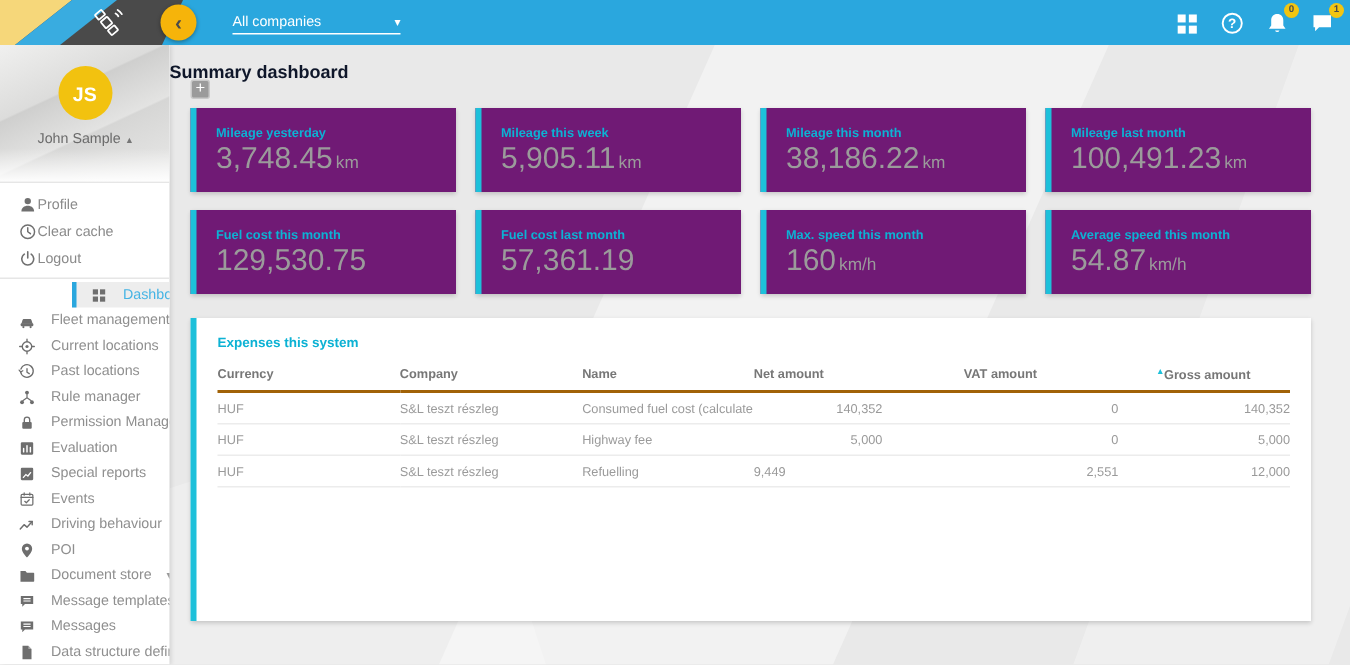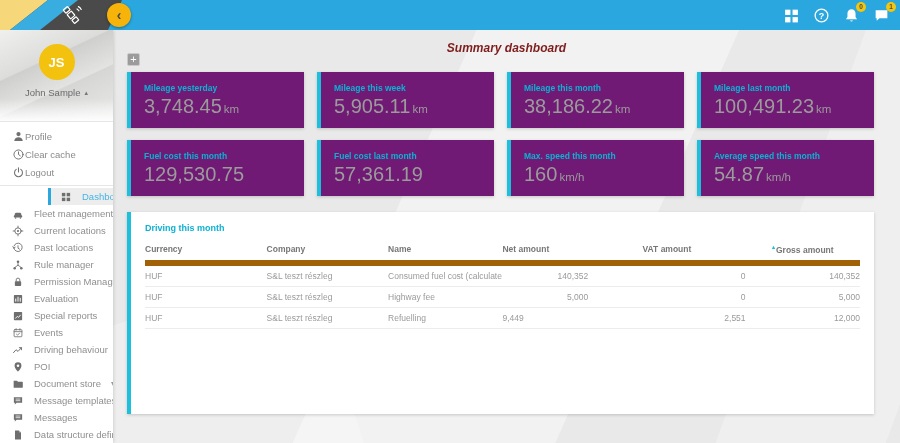--- a/index.html
+++ b/index.html
@@ -58,41 +58,41 @@
   .menu-item.active::before { content:""; position:absolute; left:0; top:0; bottom:0; width:3px; background:#2AA7DE; }
   .mi svg { display:block; width:100%; height:100%; }
 
   
   .main { position:absolute; top:30px; left:113px; right:0; bottom:0; background:#e9e9e9; overflow:hidden; }
   .bg-shape { position:absolute; background:rgba(255,255,255,.4); pointer-events:none; }
   .bs1 { left:34%; top:-80px; width:240px; height:640px; transform:rotate(24deg); }
   .bs2 { right:-40px; top:-60px; width:160px; height:620px; transform:rotate(20deg); background:rgba(255,255,255,.3); }
   .bs3 { left:-60px; bottom:-120px; width:300px; height:260px; transform:rotate(-18deg); background:rgba(255,255,255,.25); }
 
-  .page-title { position:absolute; top:11px; left:0; right:0; text-align:center;
-    font-size:12px; font-weight:bold; color:#7f1d1d;font-style:italic; }
+  .page-title { position:absolute; top:11px; left:0; right:0; 
+    font-size:12px; font-weight:bold; color:#0f172a; }
   .add-btn { position:absolute; left:14px; top:23px; width:13px; height:13px;
     background:#9b9b9b; border:1px solid #c9c9c9; border-radius:2px; color:#fff;
     font-size:11px; line-height:10px; text-align:center; cursor:pointer; }
 
   .cards-grid { position:absolute; left:14px; right:26px; top:42px;
     display:grid; grid-template-columns:repeat(4,1fr); column-gap:13px; row-gap:12px; }
   .card { height:56px; background:#701a75; border-left:4px solid #1DC0DA;
     box-shadow:0 1px 3px rgba(0,0,0,.18); padding:11px 16px 0 13px; overflow:hidden; }
   .card-title { font-size:8.5px; font-weight:bold; color:#0CB2D4; margin-bottom:2px; white-space:nowrap; }
   .card-value { color:#9b9b9b; white-space:nowrap; }
   .card-value .val { font-size:20px; }
   .card-value .unit { font-size:11.5px; margin-left:2px; }
 
   .panel { position:absolute; left:14px; right:26px; top:182px; height:202px; background:#fff;
     border-left:4px solid #1DC0DA; box-shadow:0 1px 3px rgba(0,0,0,.18); padding:11px 14px 0; }
   .panel-title { font-size:9px; font-weight:bold; color:#0CB2D4; margin-bottom:4px; }
   table.expenses { width:100%; border-collapse:collapse; table-layout:fixed; }
   table.expenses th { font-size:8.5px; font-weight:bold; color:#777;
-    padding:6px 0 5px; border-bottom:6px solid #a16207; cursor:pointer; }
+    padding:6px 0 5px; border-bottom:2px solid #a16207; cursor:pointer; }
   table.expenses td { font-size:8.5px; color:#9a9a9a; padding:5px 0;
     border-bottom:1px solid #ececec; overflow:hidden; white-space:nowrap; }
   .sort-marker { color:#1DC0DA; font-size:6px; vertical-align:super; margin-right:1px; }
 </style>
 </head>
 <body>
 
 <div id="app">
 
   <div class="topbar">
@@ -105,20 +105,24 @@
             <rect x="11" y="4.5" width="6" height="4.5" rx="0.5"></rect>
             <rect x="11" y="11" width="6" height="6" rx="0.5"></rect>
             <rect x="11" y="19" width="6" height="4.5" rx="0.5"></rect>
           </g>
           <path d="M20.5 7.5a5 5 0 0 1 2 2" stroke-linecap="round"></path>
           <path d="M22 5a8 8 0 0 1 3 3" stroke-linecap="round"></path>
         </svg>
       </span>
     </div>
     <div class="back-btn">‹</div>
+    <div class="company-select">
+      <span>All companies</span>
+      <span class="chev">▾</span>
+    </div>
     <div class="topbar-icons" id="topbar-icons">
         <span class="tb-icon">
           <svg viewBox="0 0 16 16" width="100%" height="100%">
             <rect x="2" y="2.5" width="5" height="5" fill="currentColor"></rect>
             <rect x="9" y="2.5" width="5" height="5" fill="currentColor"></rect>
             <rect x="2" y="9.5" width="5" height="5" fill="currentColor"></rect>
             <rect x="9" y="9.5" width="5" height="5" fill="currentColor"></rect>
           </svg>
         </span>
         <span class="tb-icon">
@@ -375,21 +379,21 @@
           <div class="card-title">Max. speed this month</div>
           <div class="card-value"><span class="val">160</span><span class="unit">km/h</span></div>
         </div>
         <div class="card">
           <div class="card-title">Average speed this month</div>
           <div class="card-value"><span class="val">54.87</span><span class="unit">km/h</span></div>
         </div>
       </div>
 
     <div class="panel">
-      <div class="panel-title">Driving this month</div>
+      <div class="panel-title">Expenses this system</div>
       <table class="expenses">
         <colgroup>
           <col style="width:17%">
             <col style="width:17%">
             <col style="width:16%">
           <col style="width:12%">
             <col style="width:22%">
             <col style="width:16%">
         </colgroup>
         <thead>

